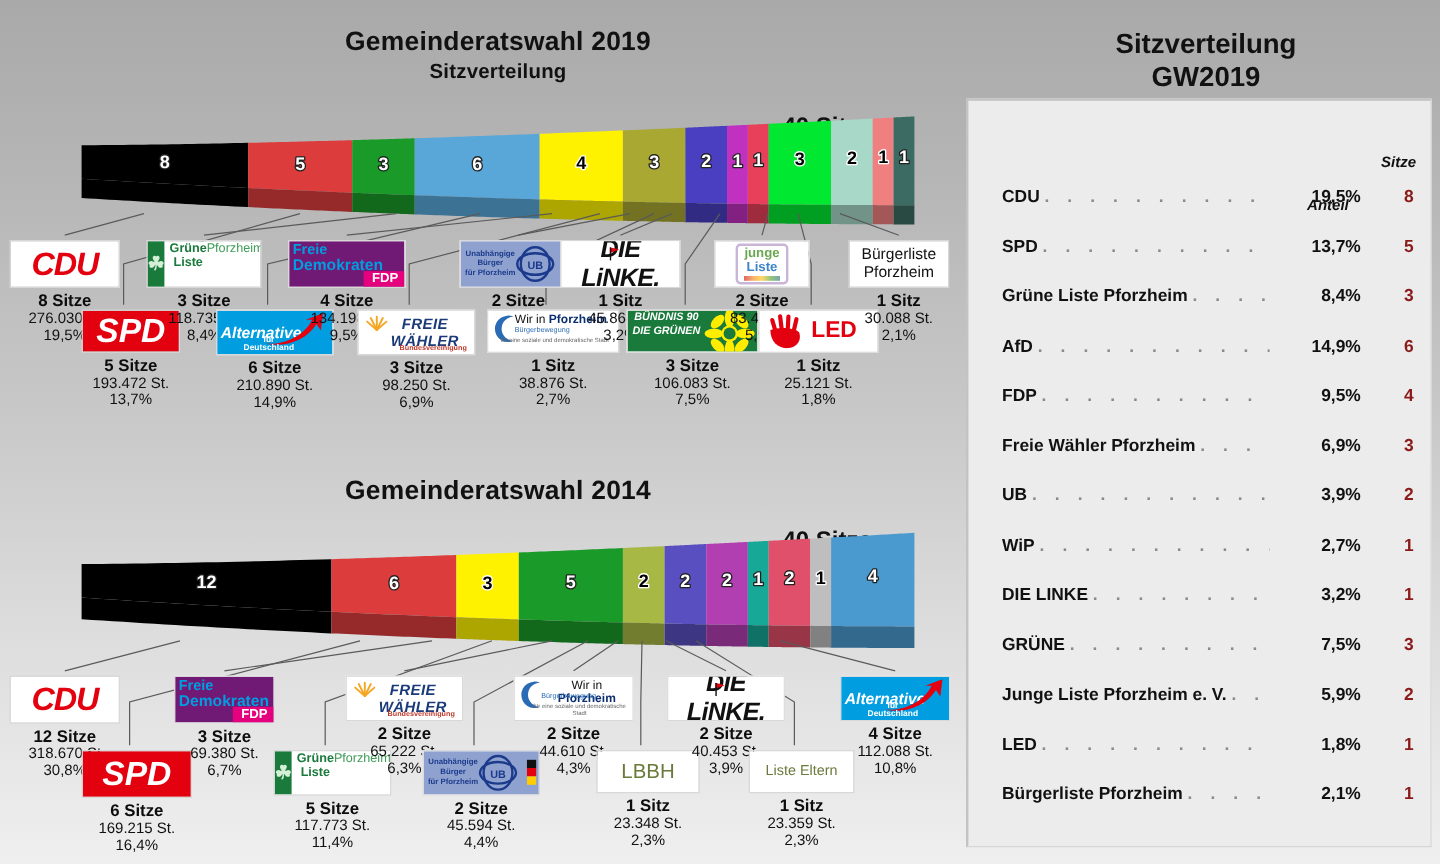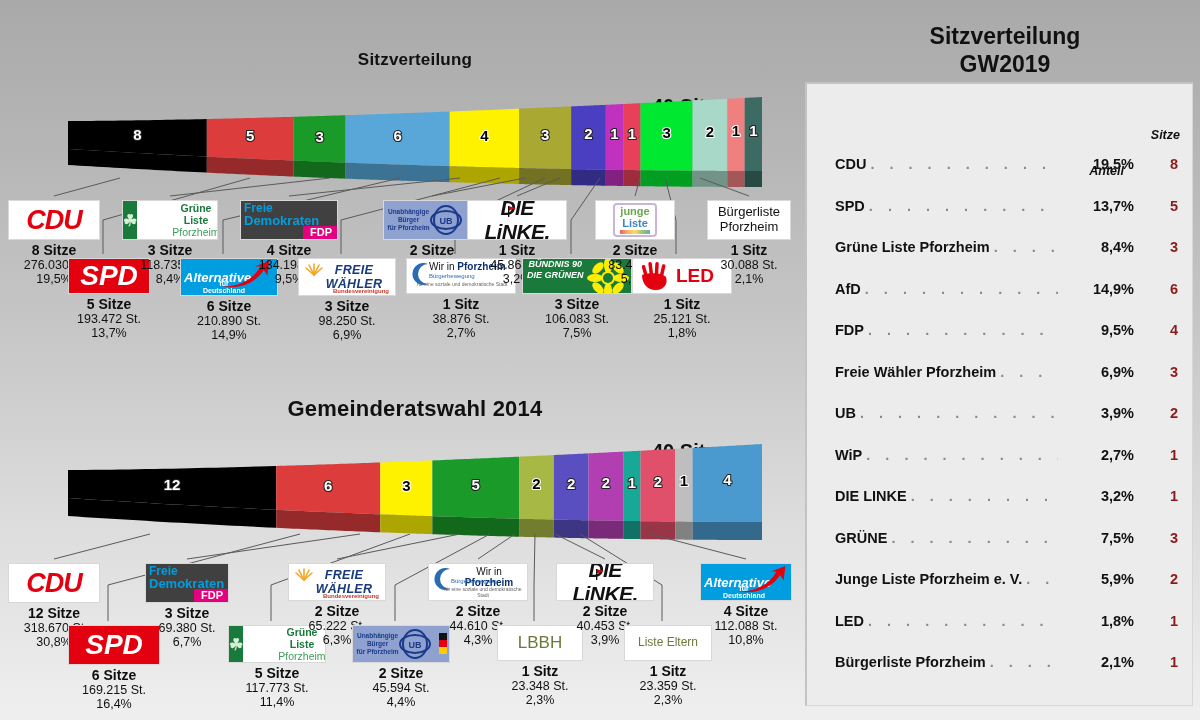--- a/index.html
+++ b/index.html
@@ -62,26 +62,26 @@
   .lo-cdu span { color:#E3000F; font-size:27px; font-weight:bold; font-style:italic;
                  letter-spacing:-1px; }
   .lo-spd { width:100%; height:100%; background:#E3000F; display:flex;
             align-items:center; justify-content:center; }
   .lo-spd span { color:#fff; font-size:28px; font-weight:bold; font-style:italic;
                  letter-spacing:0px; }
   .lo-glp { width:100%; height:100%; display:flex; align-items:stretch; background:#fff;}
   .lo-glp .em { background:#1a7a3c; width:36%; display:flex; align-items:center;
                 justify-content:center; }
   .lo-glp .em b { color:#d6f0d8; font-size:16px; }
-  .lo-glp .tx { flex:1; display:flex; flex-direction:column; justify-content:center;
-                padding-left:4px;margin-left:31px; }
+  .lo-glp .tx { flex:1; display:flex; flex-direction:row; justify-content:center;
+                padding-left:4px; }
   .lo-glp .tx i { font-style:normal; color:#1a7a3c; font-size:10.5px;
                   font-weight:bold; line-height:1.15; }
   .lo-glp .tx u { text-decoration:none; color:#3f9c59; font-size:10.5px; line-height:1.15;}
-  .lo-fdp { width:100%; height:100%; background:#404040; position:relative; }
+  .lo-fdp { width:100%; height:100%; background:#701a75; position:relative; }
   .lo-fdp .a { position:absolute; left:3px; top:1px; color:#009EE0; font-size:12px;
                font-weight:bold; line-height:1.05; }
   .lo-fdp .b { position:absolute; left:3px; top:13px; color:#009EE0; font-size:13px;
                font-weight:bold; line-height:1.05; }
   .lo-fdp .c { position:absolute; right:0; bottom:0; background:#E5007D; color:#fff;
                font-size:11px; font-weight:bold; padding:0 5px 1px 7px; }
   .lo-afd { width:100%; height:100%; background:#009EE0; position:relative;
             display:flex; align-items:center; }
   .lo-afd .t1 { color:#fff; font-size:13px; font-weight:bold; font-style:italic;
                 padding-left:3px; }
@@ -153,20 +153,21 @@
   .prow .ppct { width:72px; text-align:right; font-size:14.5px; font-weight:bold;
                 color:#111; }
   .prow .pseats { width:44px; text-align:right; font-size:14.5px; font-weight:bold;
                   color:#8B1A1A; }
 </style>
 </head>
 <body>
 
 <div class="stage">
 
+  <div class="chart-title t19">Gemeinderatswahl 2019</div>
   <div class="chart-title t19sub">Sitzverteilung</div>
   <div class="seats-tag seats19">40 Sitze</div>
 
   <div class="chart-title t14">Gemeinderatswahl 2014</div>
   <div class="seats-tag seats14">40 Sitze</div>
 
   <div class="arcwrap arc19">
     <svg id="svg-arc-2019" width="720" height="120" viewBox="0 0 720 120">
         <polygon points="18,36 23.78333333333333,35.985629221010974 29.566666666666666,35.957919896085144 35.35000000000001,35.92111067227038 41.13333333333333,35.87678224354872 46.916666666666664,35.82586590343918 52.70000000000001,35.7689985274166 58.48333333333334,35.7066525803886 64.26666666666667,35.63919729058633 70.05,35.56693189461863 75.83333333333333,35.49010552009777 81.61666666666667,35.40892992484738 87.40000000000002,35.32358809649653 93.18333333333334,35.234240300665434 98.96666666666668,35.141028478008785 104.75,35.044079529510554 110.53333333333333,34.94350782817805 116.31666666666668,34.83941717727685 122.1,34.731902363081716 127.88333333333335,34.62105040437976 133.66666666666666,34.50694157106702 139.45000000000002,34.389650224108486 145.23333333333335,34.26924551533508 151.01666666666668,34.14579197586685 156.80000000000004,34.01935001502643 156.80000000000004,71.6022822295049 151.01666666666668,71.31599213533167 145.23333333333335,71.02703335395341 139.45000000000002,70.73540862115874 133.66666666666666,70.44112064219824 127.88333333333335,70.14417209242865 122.1,69.84456561793728 116.31666666666668,69.54230383614737 110.53333333333333,69.23738933640503 104.75,68.92982468054876 98.96666666666668,68.61961240346196 93.18333333333334,68.30675501360929 87.40000000000002,67.99125499355735 81.61666666666667,67.67311480048046 75.83333333333333,67.35233686665188 70.05,67.02892359992119 64.26666666666667,66.70287738417824 58.48333333333334,66.3742005798043 52.70000000000001,66.04289552411066 46.916666666666664,65.70896453176533 41.13333333333333,65.37240989520821 35.35000000000001,65.033233885055 29.566666666666666,64.69143875049056 23.78333333333333,64.34702671965167 18,64" fill="#000000"></polygon>
         <polygon points="18,64 23.78333333333333,64.34702671965167 29.566666666666666,64.69143875049056 35.35000000000001,65.033233885055 41.13333333333333,65.37240989520821 46.916666666666664,65.70896453176533 52.70000000000001,66.04289552411066 58.48333333333334,66.3742005798043 64.26666666666667,66.70287738417824 70.05,67.02892359992119 75.83333333333333,67.35233686665188 81.61666666666667,67.67311480048046 87.40000000000002,67.99125499355735 93.18333333333334,68.30675501360929 98.96666666666668,68.61961240346196 104.75,68.92982468054876 110.53333333333333,69.23738933640503 116.31666666666668,69.54230383614737 122.1,69.84456561793728 127.88333333333335,70.14417209242865 133.66666666666666,70.44112064219824 139.45000000000002,70.73540862115874 145.23333333333335,71.02703335395341 151.01666666666668,71.31599213533167 156.80000000000004,71.6022822295049 156.80000000000004,87.6022822295049 151.01666666666668,87.31599213533167 145.23333333333335,87.02703335395341 139.45000000000002,86.73540862115874 133.66666666666666,86.44112064219824 127.88333333333335,86.14417209242865 122.1,85.84456561793728 116.31666666666668,85.54230383614737 110.53333333333333,85.23738933640503 104.75,84.92982468054876 98.96666666666668,84.61961240346196 93.18333333333334,84.30675501360929 87.40000000000002,83.99125499355735 81.61666666666667,83.67311480048046 75.83333333333333,83.35233686665188 70.05,83.02892359992119 64.26666666666667,82.70287738417824 58.48333333333334,82.3742005798043 52.70000000000001,82.04289552411066 46.916666666666664,81.70896453176533 41.13333333333333,81.37240989520821 35.35000000000001,81.033233885055 29.566666666666666,80.69143875049056 23.78333333333333,80.34702671965167 18,80" fill="#000000"></polygon>

